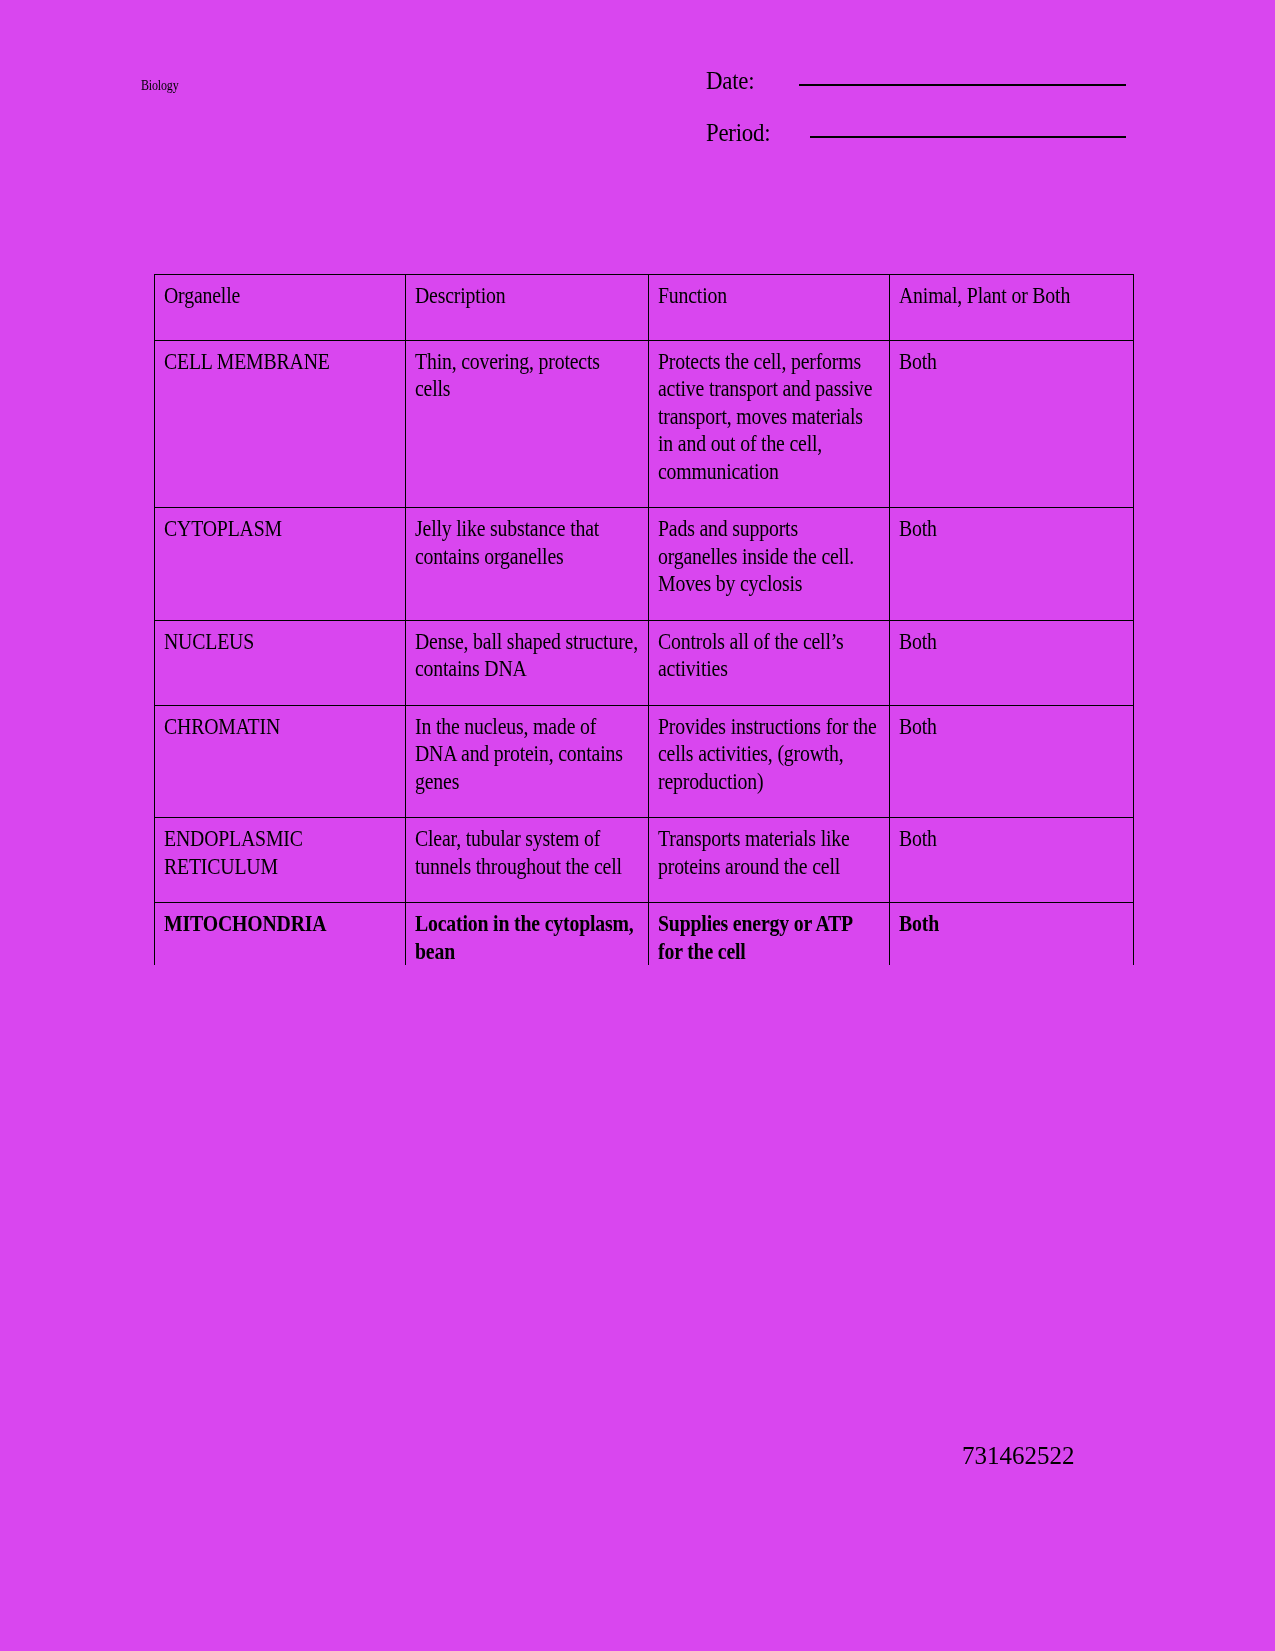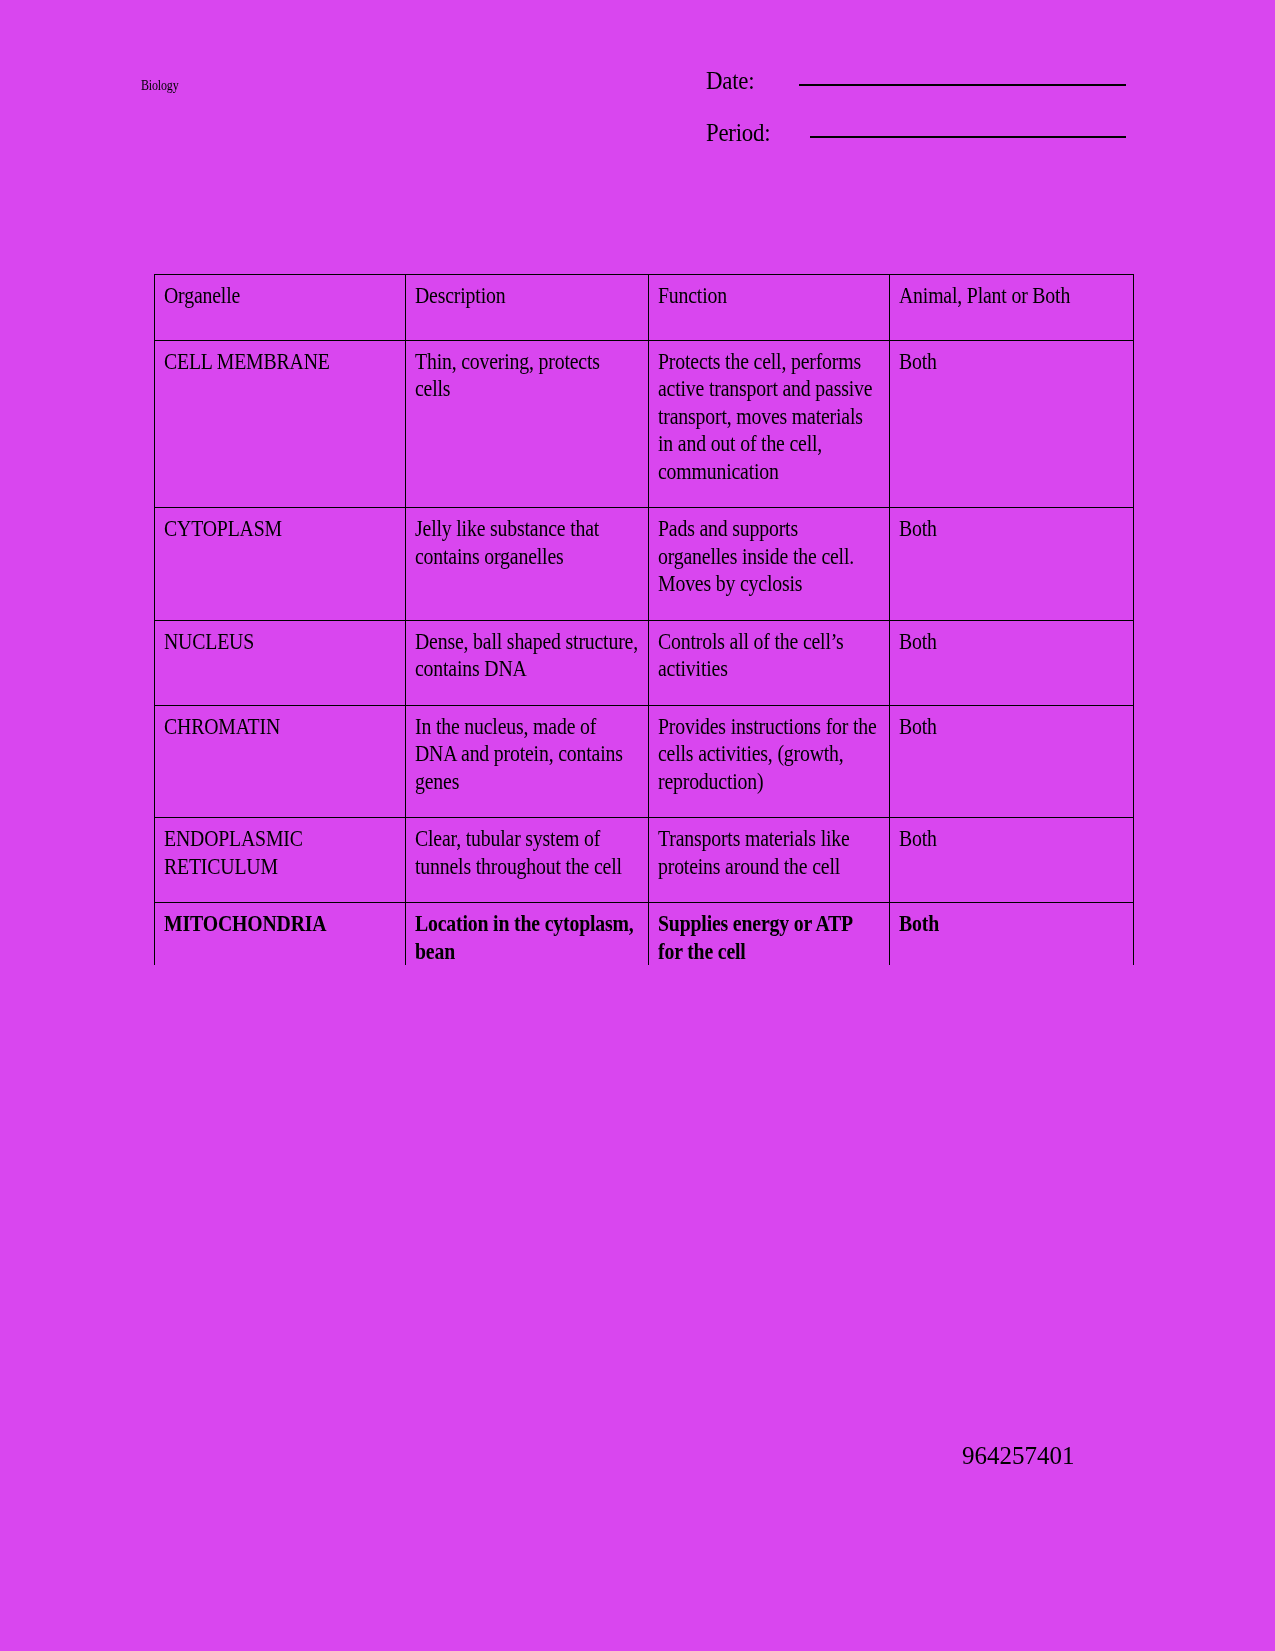--- a/index.html
+++ b/index.html
@@ -253,15 +253,15 @@
         <td>
             <span class="cell-inner">Supplies energy or ATP for the cell</span>
           </td>
         <td>
             <span class="cell-inner">Both</span>
           </td>
       </tr>
     </tbody>
   </table>
 
-  <div class="footer-number">964257401</div>
+  <div class="footer-number">731462522</div>
 
 </div>
 
 </body></html>

